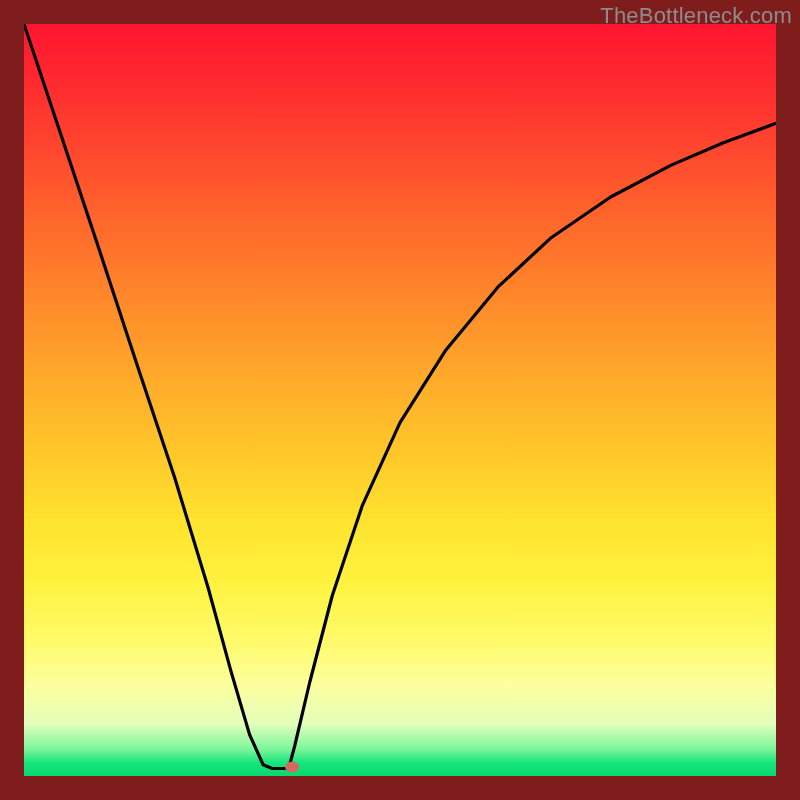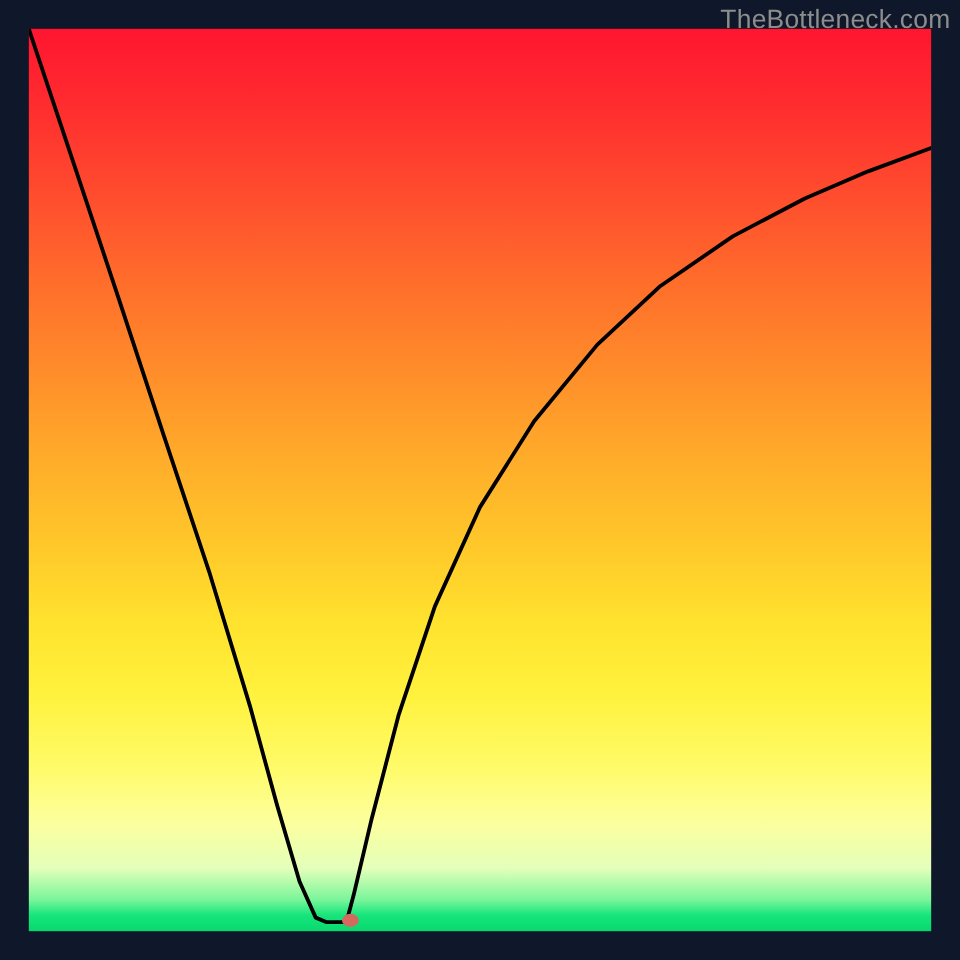--- a/index.html
+++ b/index.html
@@ -7,21 +7,21 @@
     padding: 0;
     width: 800px;
     height: 800px;
     background: #000;
     font-family: Arial, Helvetica, sans-serif;
   }
   .stage {
     position: relative;
     width: 800px;
     height: 800px;
-    background: #0f172a;
+    background: #7f1d1d;
   }
   .plot-wrap {
     position: absolute;
     left: 24px;
     top: 24px;
     width: 752px;
     height: 752px;
     background: #000;
   }
   .gradient {

